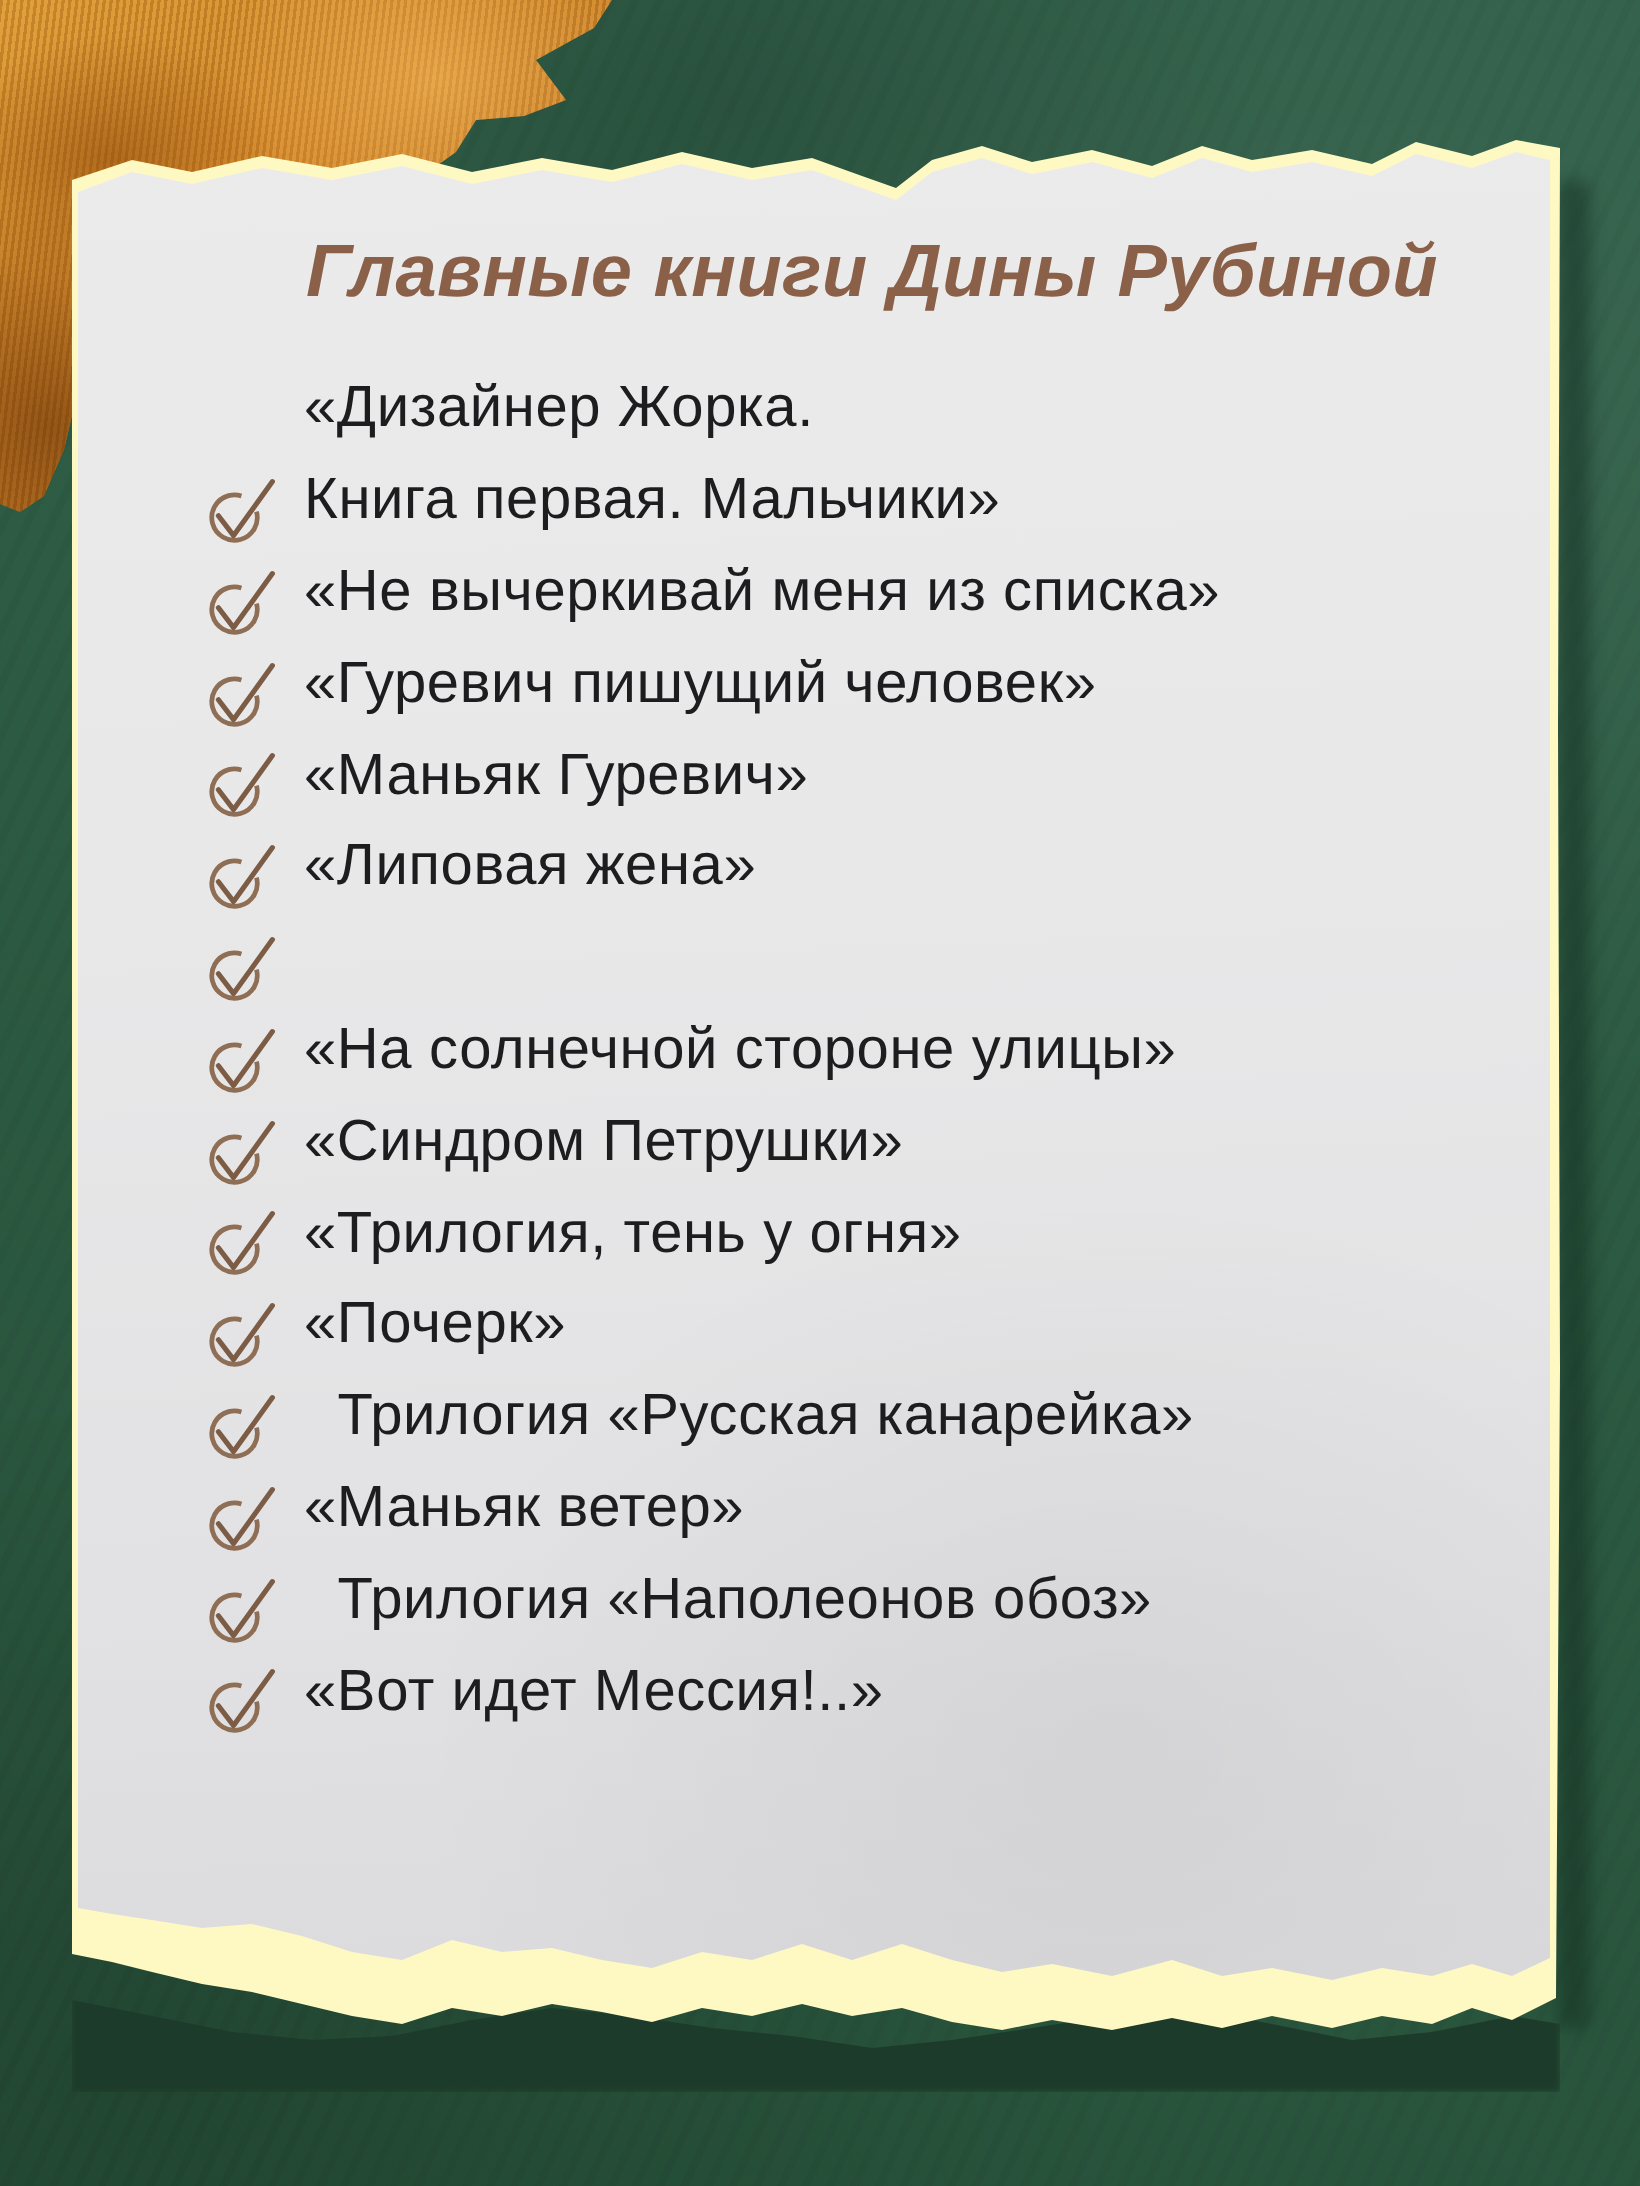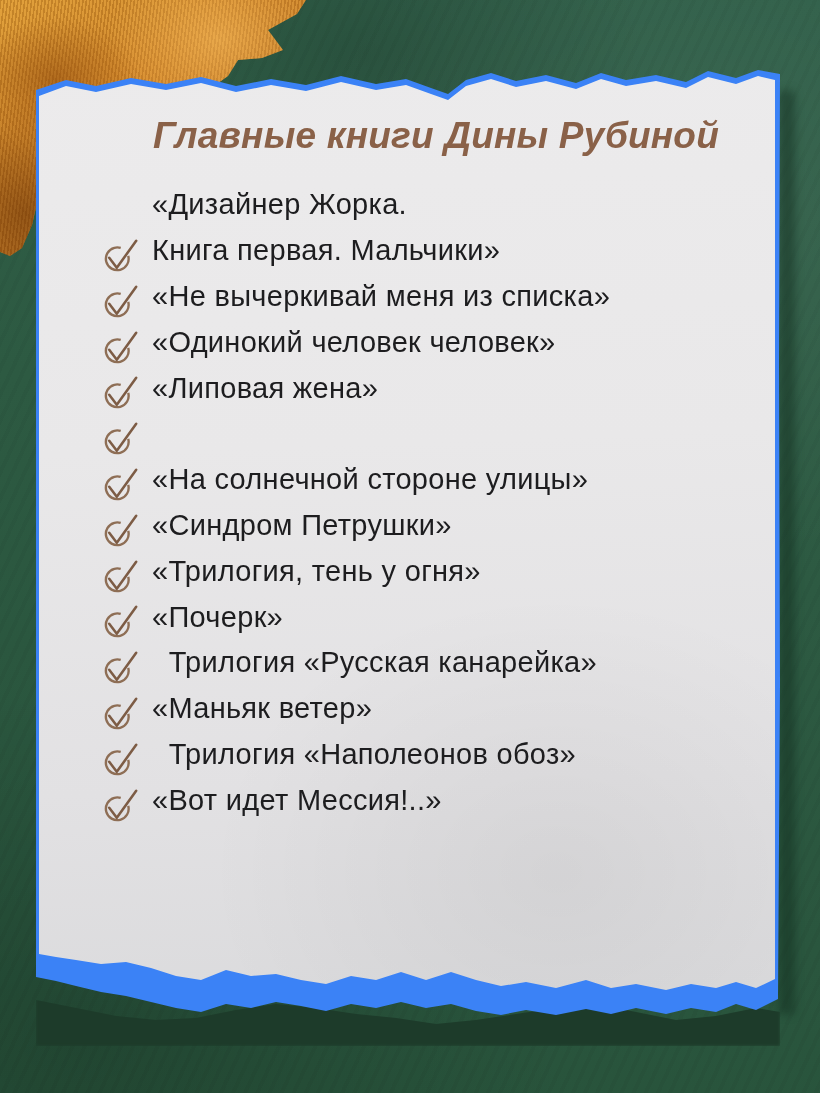--- a/index.html
+++ b/index.html
@@ -41,21 +41,21 @@
     position:absolute;left:36px;top:988px;width:744px;height:58px;z-index:2;
     background:#1d3b2a;filter:blur(1.5px);
     clip-path:polygon(0px 12px,40px 20px,80px 28px,120px 32px,160px 30px,200px 22px,
       240px 16px,280px 20px,320px 26px,360px 30px,400px 36px,440px 32px,480px 26px,
       520px 20px,560px 16px,600px 24px,640px 32px,680px 28px,720px 20px,744px 24px,
       744px 58px,0px 58px);
   }
   
   .paper{
     position:absolute;left:36px;top:64px;width:744px;height:952px;z-index:3;
-    background:#3b82f6;
+    background:#fef9c3;
     clip-path:polygon(0px 26px,30px 16px,60px 22px,95px 14px,130px 20px,165px 13px,
       200px 22px,235px 15px,270px 21px,305px 12px,340px 20px,370px 15px,395px 24px,
       412px 30px,430px 16px,455px 9px,480px 17px,510px 11px,540px 19px,565px 9px,
       590px 16px,620px 11px,650px 18px,672px 7px,700px 14px,722px 6px,744px 10px,
       743px 300px,744px 620px,742px 935px,
       720px 946px,700px 940px,680px 948px,655px 944px,630px 950px,600px 944px,
       575px 950px,550px 945px,520px 951px,490px 946px,465px 951px,440px 947px,
       415px 940px,390px 944px,365px 938px,340px 944px,315px 940px,290px 947px,
       265px 942px,240px 938px,215px 944px,190px 940px,165px 948px,140px 944px,
       115px 938px,90px 932px,65px 928px,40px 922px,20px 917px,0px 913px);
@@ -124,21 +124,30 @@
             </span>
           <span class="label">«Не вычеркивай меня из списка»</span>
         </li>
         <li class="row">
           <span class="check">
               <svg viewBox="0 0 38 40">
                 <circle cx="14" cy="24" r="12" fill="none" stroke="#8e6e55" stroke-width="2.5" stroke-dasharray="63 12.4" transform="rotate(-15 14 24)"></circle>
                 <path d="M5.5 23 L13.5 33.5 L34 5" fill="none" stroke="#7d5c45" stroke-width="2.7" stroke-linecap="round" stroke-linejoin="round"></path>
               </svg>
             </span>
-          <span class="label">«Одинокий человек человек»</span>
+          <span class="label">«Гуревич пишущий человек»</span>
+        </li>
+        <li class="row">
+          <span class="check">
+              <svg viewBox="0 0 38 40">
+                <circle cx="14" cy="24" r="12" fill="none" stroke="#8e6e55" stroke-width="2.5" stroke-dasharray="63 12.4" transform="rotate(-15 14 24)"></circle>
+                <path d="M5.5 23 L13.5 33.5 L34 5" fill="none" stroke="#7d5c45" stroke-width="2.7" stroke-linecap="round" stroke-linejoin="round"></path>
+              </svg>
+            </span>
+          <span class="label">«Маньяк Гуревич»</span>
         </li>
         <li class="row">
           <span class="check">
               <svg viewBox="0 0 38 40">
                 <circle cx="14" cy="24" r="12" fill="none" stroke="#8e6e55" stroke-width="2.5" stroke-dasharray="63 12.4" transform="rotate(-15 14 24)"></circle>
                 <path d="M5.5 23 L13.5 33.5 L34 5" fill="none" stroke="#7d5c45" stroke-width="2.7" stroke-linecap="round" stroke-linejoin="round"></path>
               </svg>
             </span>
           <span class="label">«Липовая жена»</span>
         </li>

